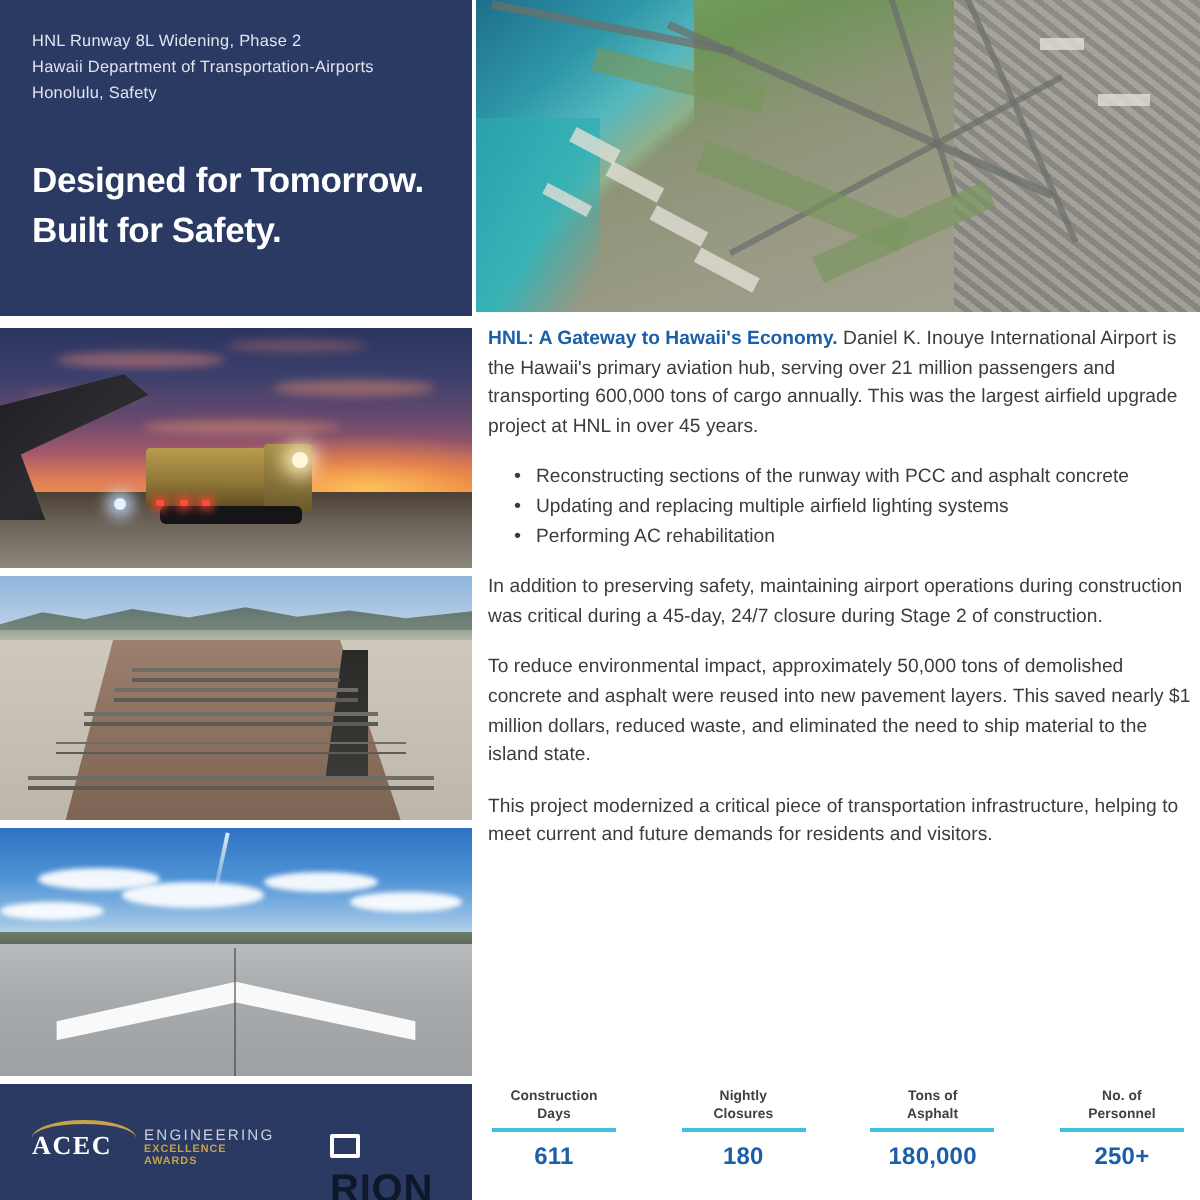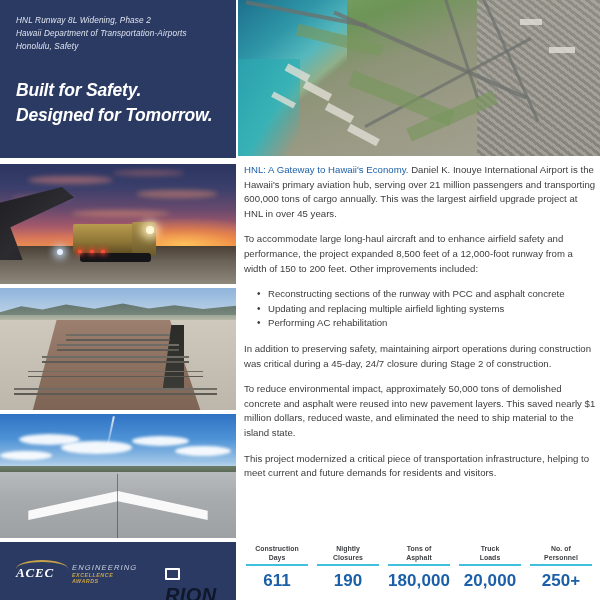--- a/index.html
+++ b/index.html
@@ -19,21 +19,20 @@
     height: 600px;
     background: #ffffff;
   }
 
   
   .left-col {
     position: absolute;
     left: 0; top: 0;
     width: 192px;
     height: 600px;
-    font-style: italic;
   }
 
   .title-panel {
     position: absolute;
     left: 0; top: 0;
     width: 236px;
     height: 158px;
     background: #2b3a63;
     box-sizing: border-box;
     padding: 14px 16px 0 16px;
@@ -262,21 +261,21 @@
   }
   p.para {
     margin: 0 0 11px 0;
     font-size: 9.6px;
     line-height: 14.6px;
     color: #3c3c3e;
     letter-spacing: 0.02px;
   }
   .lead-accent {
     color: #1b5fa8;
-    font-weight: normal;
+    font-weight: bold;
   }
   ul.bullets {
     margin: 0 0 11px 0;
     padding-left: 24px;
     list-style: none;
   }
   ul.bullets li {
     position: relative;
     font-size: 9.6px;
     line-height: 14.6px;
@@ -310,40 +309,40 @@
     line-height: 9.4px;
     letter-spacing: 0.05px;
     height: 19px;
   }
   .stat-rule {
     height: 2px;
     background: #3fc0dd;
     margin: 1px 2px 5px 2px;
   }
   .stat-value {
-    font-size: 17px;
+    font-size: 12px;
     font-weight: bold;
     color: #1b5fa8;
     letter-spacing: 0.1px;
   }
 </style>
 </head>
 <body>
 
 <div class="page">
 
   <div class="left-col">
 
     <div class="title-panel">
       <div class="proj-line">HNL Runway 8L Widening, Phase 2</div>
       <div class="proj-line">Hawaii Department of Transportation-Airports</div>
       <div class="proj-line">Honolulu, Safety</div>
       <div class="headline">
+        <div class="headline-line">Designed for Tomorrow.</div>
         <div class="headline-line">Built for Safety.</div>
-        <div class="headline-line">Designed for Tomorrow.</div>
       </div>
     </div>
 
     <div class="photo photo-night">
       <div class="ph-inner">
         <div class="night-sky"></div>
         <div class="cloud c1"></div>
         <div class="cloud c2"></div>
         <div class="cloud c3"></div>
         <div class="cloud c4"></div>
@@ -428,21 +427,20 @@
       <div class="aerial-build" style="left:24%; top:70%; width:8%; height:5%; transform:rotate(28deg);"></div>
       <div class="aerial-build" style="left:9%;  top:62%; width:7%; height:4%; transform:rotate(28deg);"></div>
       <div class="aerial-build" style="left:30%; top:84%; width:9%; height:5%; transform:rotate(28deg);"></div>
       <div class="aerial-build" style="left:78%; top:12%; width:6%; height:4%;"></div>
       <div class="aerial-build" style="left:86%; top:30%; width:7%; height:4%;"></div>
     </div>
 
     <div class="body-wrap">
       <p class="para"><span class="lead-accent">HNL: A Gateway to Hawaii's Economy.</span><span> Daniel K. Inouye International Airport is the Hawaii's primary aviation hub, serving over 21 million passengers and transporting 600,000 tons of cargo annually. This was the largest airfield upgrade project at HNL in over 45 years.</span></p>
 
-      <p class="para">To accommodate large long-haul aircraft and to enhance airfield safety and performance, the project expanded 8,500 feet of a 12,000-foot runway from a width of 150 to 200 feet. Other improvements included:</p>
 
       <ul class="bullets">
         <li>Reconstructing sections of the runway with PCC and asphalt concrete</li>
         <li>Updating and replacing multiple airfield lighting systems</li>
         <li>Performing AC rehabilitation</li>
       </ul>
 
       <p class="para">In addition to preserving safety, maintaining airport operations during construction was critical during a 45-day, 24/7 closure during Stage 2 of construction.</p>
       <p class="para">To reduce environmental impact, approximately 50,000 tons of demolished concrete and asphalt were reused into new pavement layers. This saved nearly $1 million dollars, reduced waste, and eliminated the need to ship material to the island state.</p>
       <p class="para">This project modernized a critical piece of transportation infrastructure, helping to meet current and future demands for residents and visitors.</p>
@@ -457,40 +455,32 @@
       </div>
       <div class="stat-rule"></div>
       <div class="stat-value">611</div>
     </div>
     <div class="stat">
       <div class="stat-label">
         <div>Nightly</div>
         <div>Closures</div>
       </div>
       <div class="stat-rule"></div>
-      <div class="stat-value">190</div>
+      <div class="stat-value">180</div>
     </div>
     <div class="stat">
       <div class="stat-label">
         <div>Tons of</div>
         <div>Asphalt</div>
       </div>
       <div class="stat-rule"></div>
       <div class="stat-value">180,000</div>
     </div>
     <div class="stat">
       <div class="stat-label">
-        <div>Truck</div>
-        <div>Loads</div>
-      </div>
-      <div class="stat-rule"></div>
-      <div class="stat-value">20,000</div>
-    </div>
-    <div class="stat">
-      <div class="stat-label">
         <div>No. of</div>
         <div>Personnel</div>
       </div>
       <div class="stat-rule"></div>
       <div class="stat-value">250+</div>
     </div>
   </div>
 
 </div>
 

